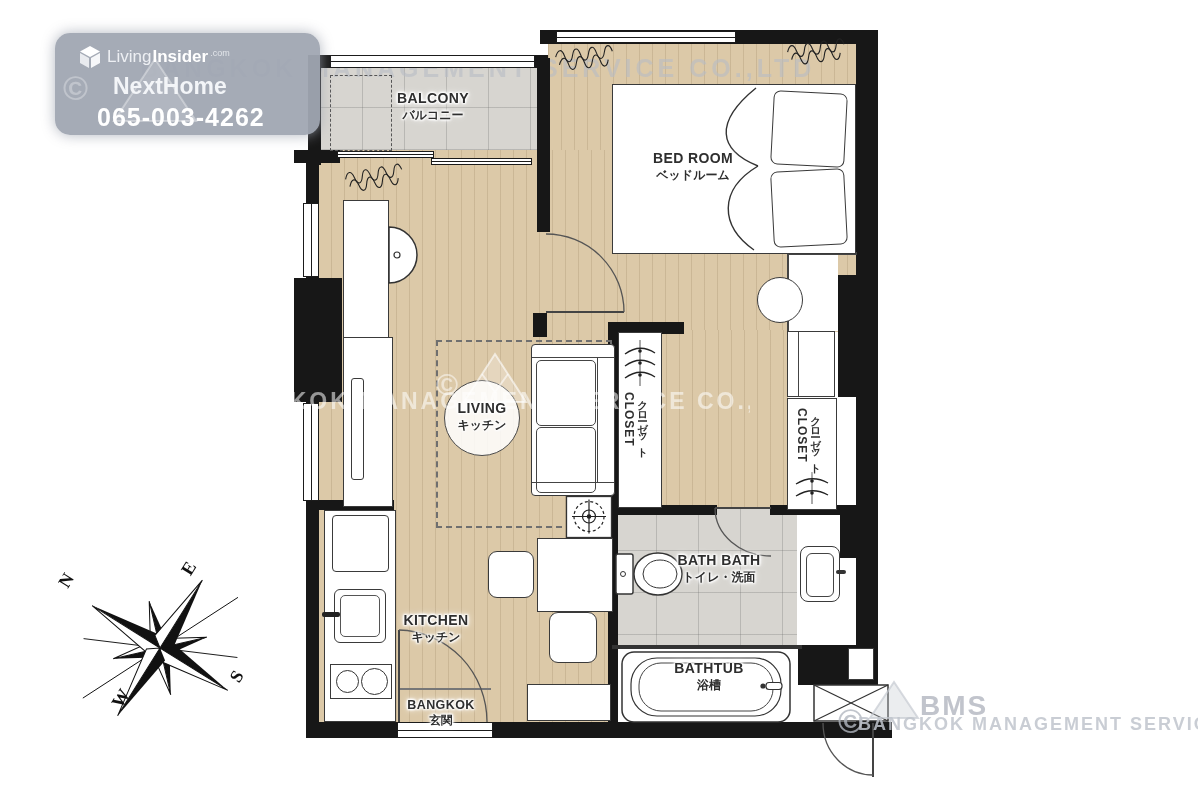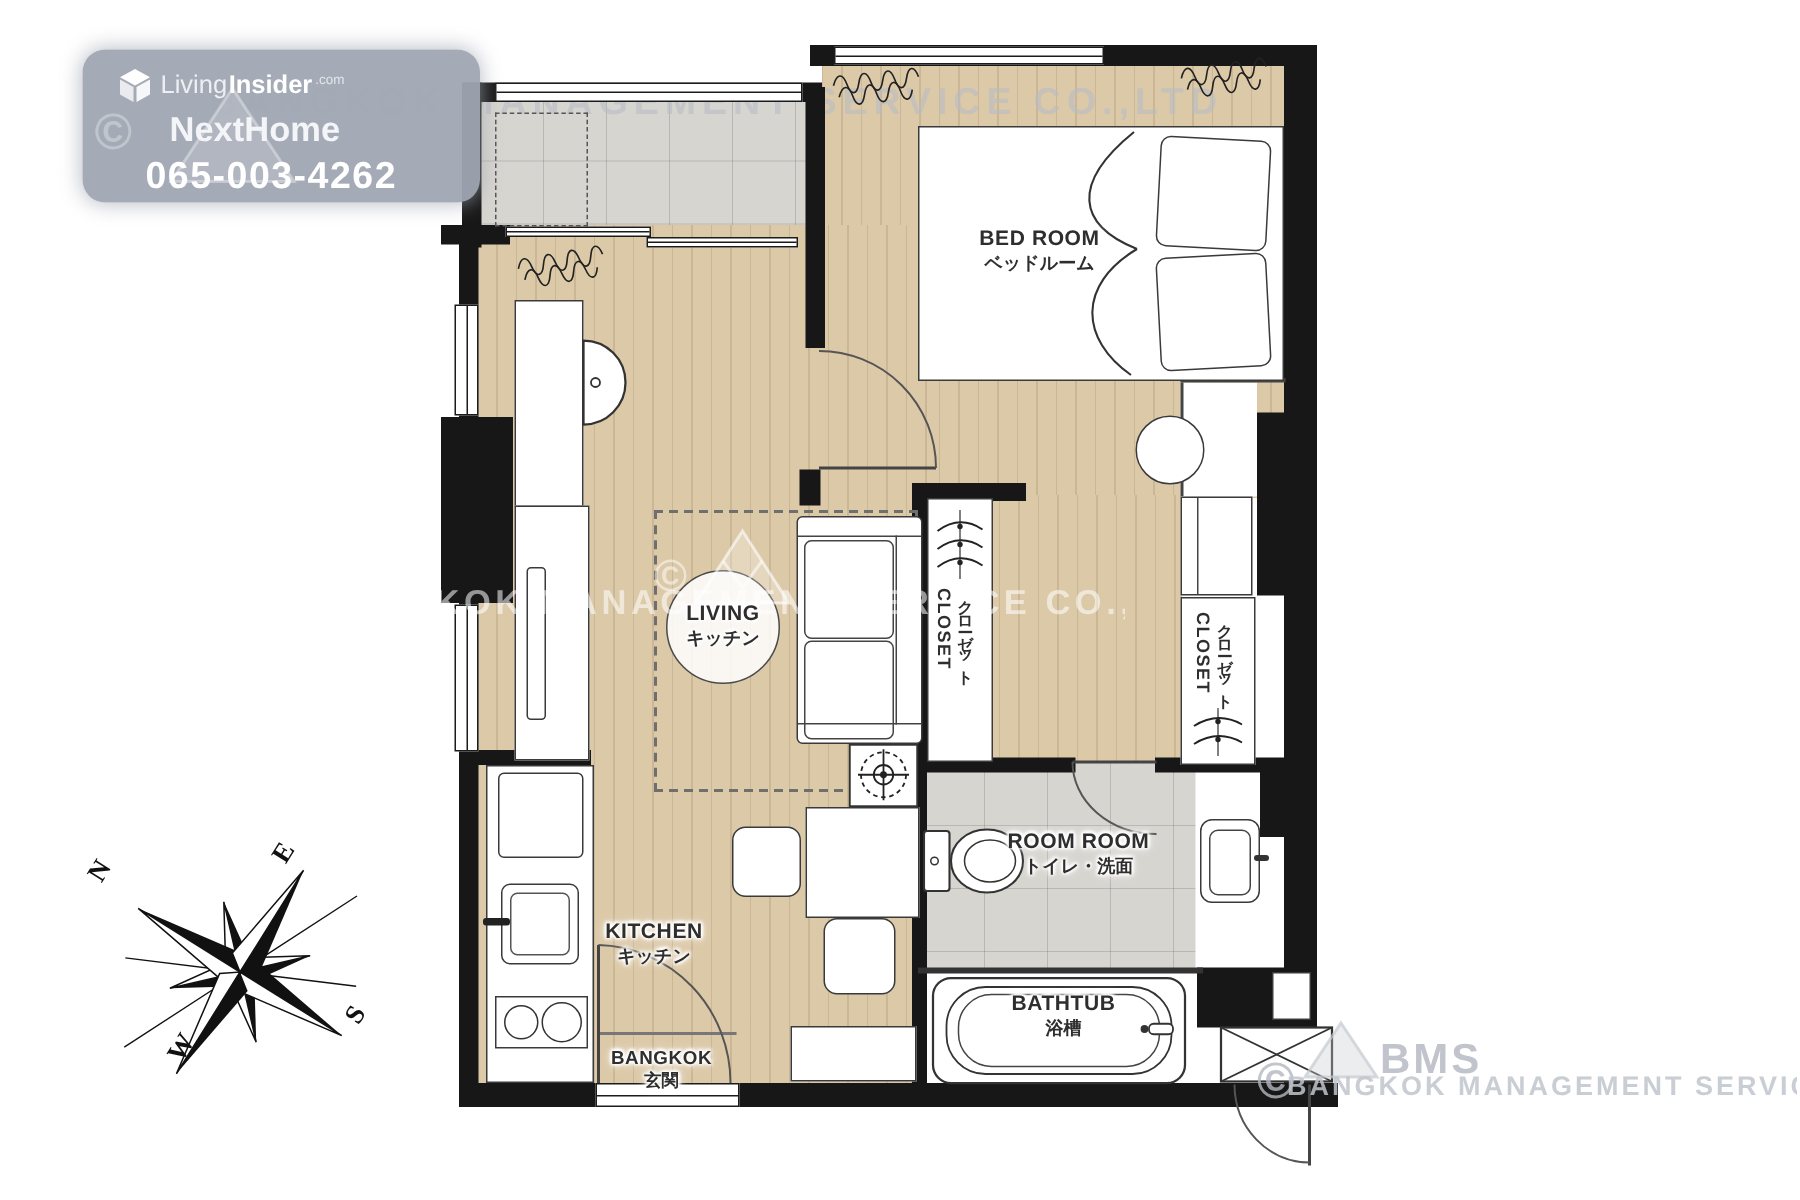--- a/index.html
+++ b/index.html
@@ -221,38 +221,42 @@
     <rect x="146" y="32.5" width="16" height="7" rx="3" fill="#fff" stroke="#333" stroke-width="1.2"></rect>
   </svg>
 
   <svg class="svgo" style="left:813px;top:684px;" width="76" height="38" viewBox="0 0 76 38">
     <rect x="1" y="1" width="74" height="36" fill="#fff" stroke="#333" stroke-width="1.5"></rect>
     <line x1="1" y1="1" x2="75" y2="37" stroke="#333" stroke-width="1.2"></line>
     <line x1="75" y1="1" x2="1" y2="37" stroke="#333" stroke-width="1.2"></line>
   </svg>
   <div class="fix thin" style="left:848px;top:648px;width:26px;height:32px;z-index:5;"></div>
 
+  <div class="label" style="left:363px;top:90px;width:140px;">
+    <div class="en">BALCONY</div>
+    <div class="ja">バルコニー</div>
+  </div>
   <div class="label" style="left:623px;top:150px;width:140px;">
     <div class="en">BED ROOM</div>
     <div class="ja">ベッドルーム</div>
   </div>
   <div class="label" style="left:422px;top:400px;width:120px;">
     <div class="en">LIVING</div>
     <div class="ja">キッチン</div>
   </div>
   <div class="label" style="left:366px;top:580px;width:140px;margin-top:32px;">
     <div class="en">KITCHEN</div>
     <div class="ja">キッチン</div>
   </div>
   <div class="label sm" style="left:381px;top:698px;width:120px;">
     <div class="en">BANGKOK</div>
     <div class="ja">玄関</div>
   </div>
   <div class="label" style="left:649px;top:552px;width:140px;">
-    <div class="en">ROOM ROOM</div>
+    <div class="en">BATH BATH</div>
     <div class="ja">トイレ・洗面</div>
   </div>
   <div class="label" style="left:639px;top:660px;width:140px;">
     <div class="en">BATHTUB</div>
     <div class="ja">浴槽</div>
   </div>
 
   <svg class="svgo" style="left:48px;top:562px;" width="225" height="175" viewBox="0 0 225 175">
     <g transform="rotate(-58 112 86)">
       <line x1="112" y1="86" x2="205" y2="86" transform="rotate(25 112 86)" stroke="#111" stroke-width="0.9"></line>

